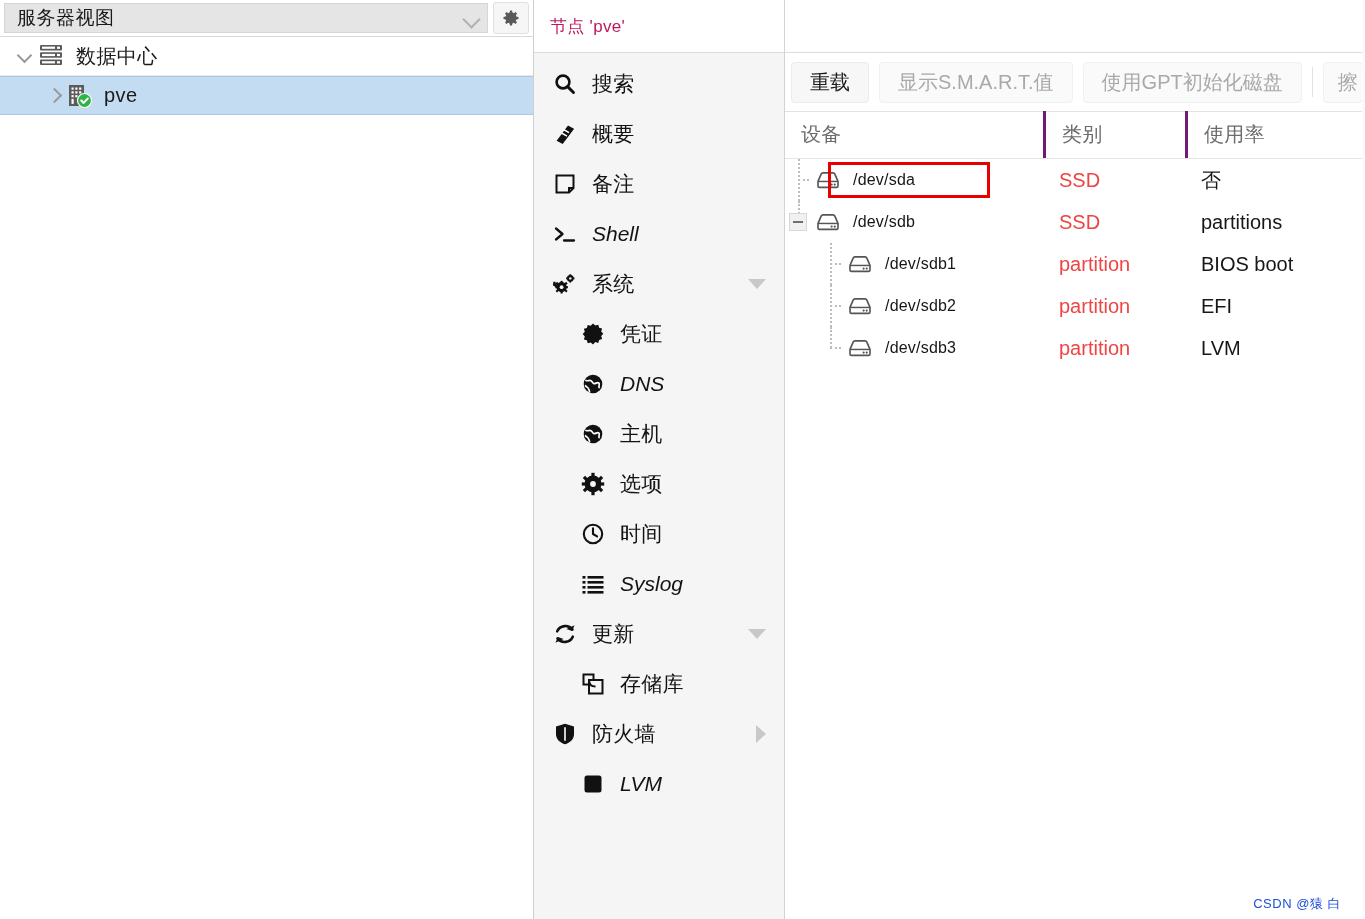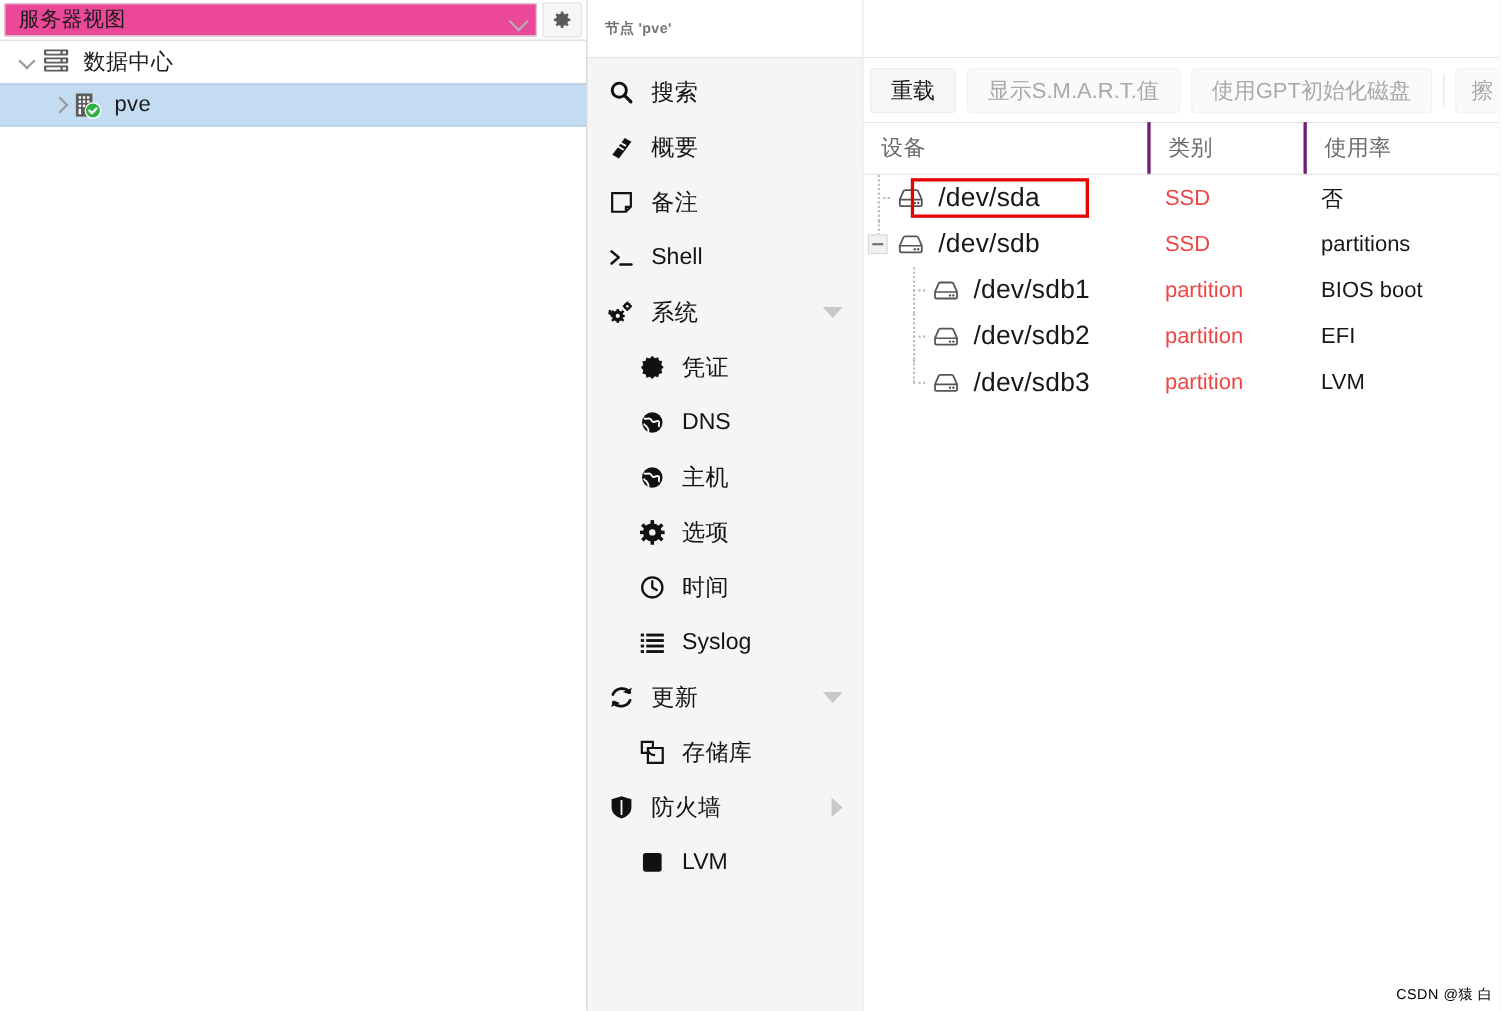--- a/index.html
+++ b/index.html
@@ -19,21 +19,21 @@
     position: relative;
     flex: 0 0 534px;
   }
   .view-selector-row {
     display: flex; align-items: center;
     height: 36px; padding: 3px 4px 3px 4px;
     background: #ffffff;
   }
   .view-combo {
     flex: 1; height: 30px;
-    background: #ec4899;
+    background: #e5e5e5;
     border: 1px solid #d6d6d6;
     display: flex; align-items: center;
     padding: 0 6px 0 12px;
     position: relative;
   }
   .view-combo-label {
     font-size: 19px; color: #1a1a1a; letter-spacing: .5px;
     flex: 1;
   }
   .chev-down {
@@ -86,35 +86,35 @@
     display:flex; flex-direction: column;
     background: #f5f5f5;
     border-right: 1px solid #d3d3d3;
   }
   .node-title-bar {
     height: 53px; background:#ffffff;
     display:flex; align-items:center; padding-left: 16px;
     border-bottom: 1px solid #dcdcdc;
     flex: 0 0 53px;
   }
-  .node-title { font-size: 13px; color:#737373; letter-spacing:.3px;font-weight:bold;}
+  .node-title { font-size: 17px; color:#be185d; letter-spacing:.3px;}
   .menu-list { flex:1; background:#f5f5f5; padding-top: 6px; overflow:hidden; }
   .menu-item {
     height: 50px; display:flex; align-items:center;
     padding-left: 16px; position:relative; cursor:default;
   }
   .menu-item.sub { padding-left: 44px; }
   .menu-item.active { background:#bed9f0; }
   .menu-ico {
     width: 30px; flex:0 0 30px; display:flex; align-items:center; justify-content:center;
     color:#0f0f0f;
   }
   .menu-ico svg { display:block; }
   .menu-text { font-size: 21px; color:#131313; margin-left: 12px; letter-spacing:.3px;}
-  .menu-text.ascii { letter-spacing:0; }
+  .menu-text.ascii { letter-spacing:0;font-style:italic; }
   .menu-caret { position:absolute; right: 18px; width:0;height:0; }
   .menu-caret.down {
     border-left: 9px solid transparent; border-right: 9px solid transparent;
     border-top: 10px solid #c8c8c8;
   }
   .menu-caret.right {
     border-top: 9px solid transparent; border-bottom: 9px solid transparent;
     border-left: 10px solid #c8c8c8;
   }
 
@@ -169,31 +169,31 @@
   .dotline-h.i2 { left: 45px; width: 11px; }
   .collapse-box {
     position:absolute; left: 4px; top: 12px;
     width: 18px; height: 18px; background:#f0f0f0; border:1px solid #d8d8d8;
     display:flex; align-items:center; justify-content:center;
   }
   .collapse-box::before {
     content:""; width: 10px; height: 2px; background:#6e6e6e;
   }
   .disk-ico { width: 30px; flex:0 0 30px; display:flex; align-items:center; justify-content:center;}
-  .dev-name { font-size: 24px; color:#171717; margin-left: 10px; letter-spacing:.2px;}
+  .dev-name { font-size: 16px; color:#171717; margin-left: 10px; letter-spacing:.2px;}
   .red-box {
     position:absolute; left: 43px; top: 3px;
     width: 162px; height: 36px;
     border: 3px solid #e60000; background: transparent;
     pointer-events:none;
   }
 
   .watermark {
-    position:absolute; right: 8px; bottom: 6px;
-    font-size: 13px; color:#000000; letter-spacing:.5px;
+    position:absolute; right: 24px; bottom: 6px;
+    font-size: 13px; color:#1d4ed8; letter-spacing:.5px;
   }
   .scrollbar-right {
     position:absolute; right:0; top:0; width:3px; height:919px; background:#fbfbfb;
   }
 </style>
 </head>
 <body>
 
 <div id="app">
 

